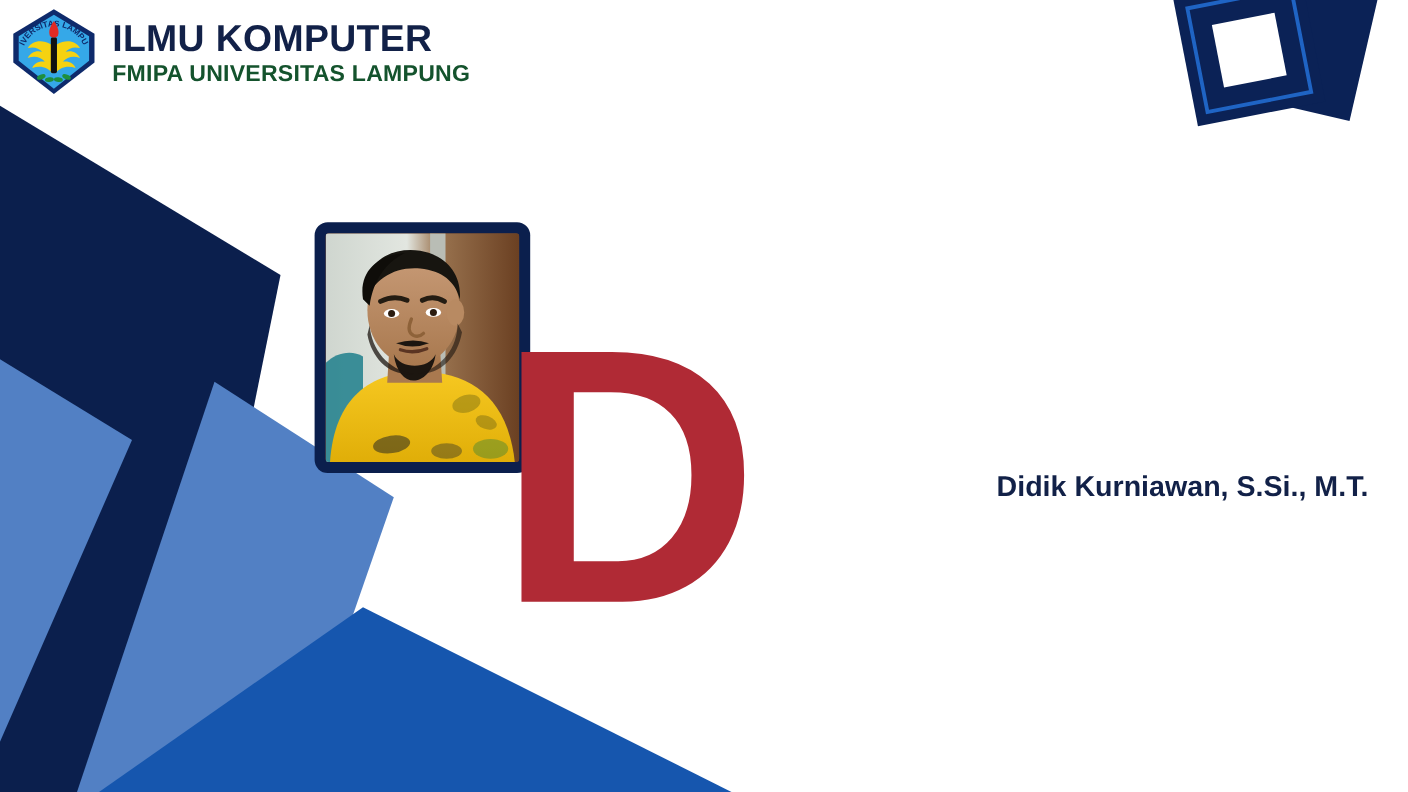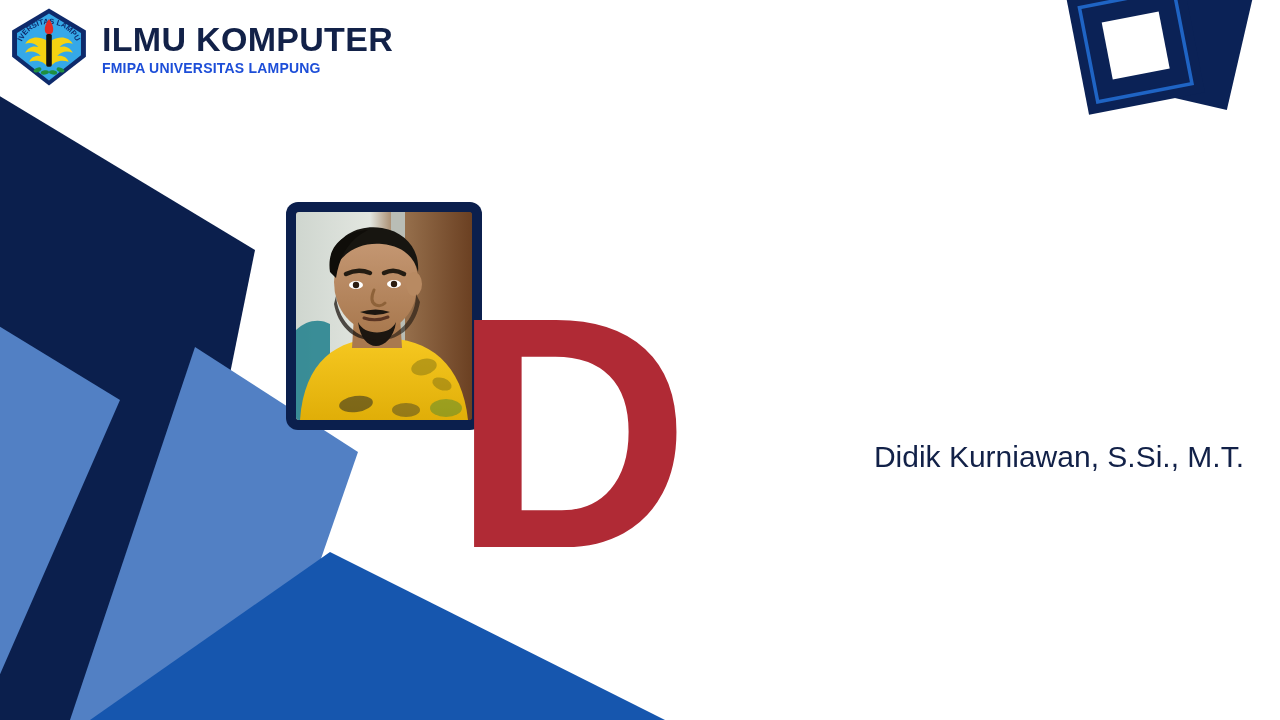--- a/index.html
+++ b/index.html
@@ -54,23 +54,23 @@
     padding-top: 2px;
   }
   .header-title {
     font-size: 34px;
     font-weight: bold;
     color: #122148;
     letter-spacing: 0.3px;
     white-space: nowrap;
   }
   .header-sub {
-    font-size: 14px;
-    font-weight: bold;
-    color: #1d4ed8;
+    font-size: 21px;
+    font-weight: bold;
+    color: #14532d;
     letter-spacing: 0.2px;
     white-space: nowrap;
     margin-top: 5px;
   }
 
   
   .corner-squares {
     position: absolute;
     right: 0px;
     top: 0px;
@@ -142,26 +142,25 @@
     position: absolute;
     left: 560px;
     top: 425px;
     width: 700px;
     text-align: right;
     padding-right: 16px;
     box-sizing: border-box;
     z-index: 35;
   }
   .author-line {
-    font-size: 30px;
-    font-weight: normal;
+    font-size: 26px;
+    font-weight: bold;
     color: #122148;
     line-height: 1.38;
     white-space: nowrap;
-    margin-top: 11px;
   }
 </style>
 </head>
 <body>
 
 <div class="slide">
 
   <div class="deco-layer">
     <svg width="1280" height="720" viewBox="0 0 1280 720">
 

